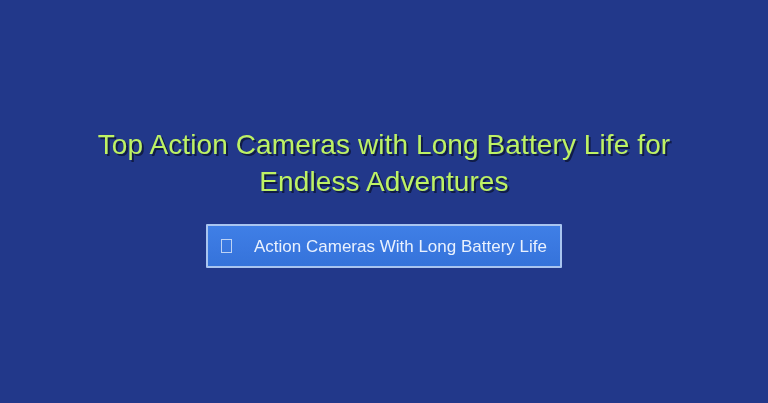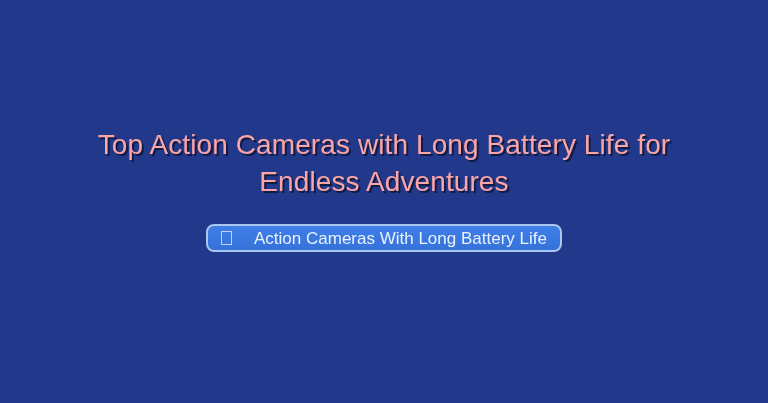--- a/index.html
+++ b/index.html
@@ -39,43 +39,43 @@
   .hero-title {
     width: 660px;
     margin: 0;
     padding: 0;
     text-align: center;
     font-family: "Liberation Sans", sans-serif;
     font-size: 28px;
     font-weight: normal;
     line-height: 37px;
     letter-spacing: 0.1px;
-    color: #fca5a5;
+    color: #bef264;
     text-shadow: 2px 2px 0 #101c46;
     white-space: normal;
   }
 
   .cta-wrap {
     margin-top: 24px;
     display: flex;
     justify-content: center;
     width: 100%;
   }
 
   .cta-button {
     display: inline-flex;
     align-items: center;
     justify-content: center;
     gap: 22px;
     box-sizing: border-box;
-    height: 28px;
+    height: 44px;
     padding: 0 13px;
     background: linear-gradient(to bottom, #3f7fe6 0%, #3a78e0 55%, #3573da 100%);
     border: 2px solid #a9c5f0;
-    border-radius: 8px;
+    border-radius: 1px;
     color: #e9f1fe;
     font-family: "Liberation Sans", sans-serif;
     font-size: 17px;
     font-weight: normal;
     line-height: 1;
     text-decoration: none;
     cursor: pointer;
     white-space: nowrap;
   }
 

